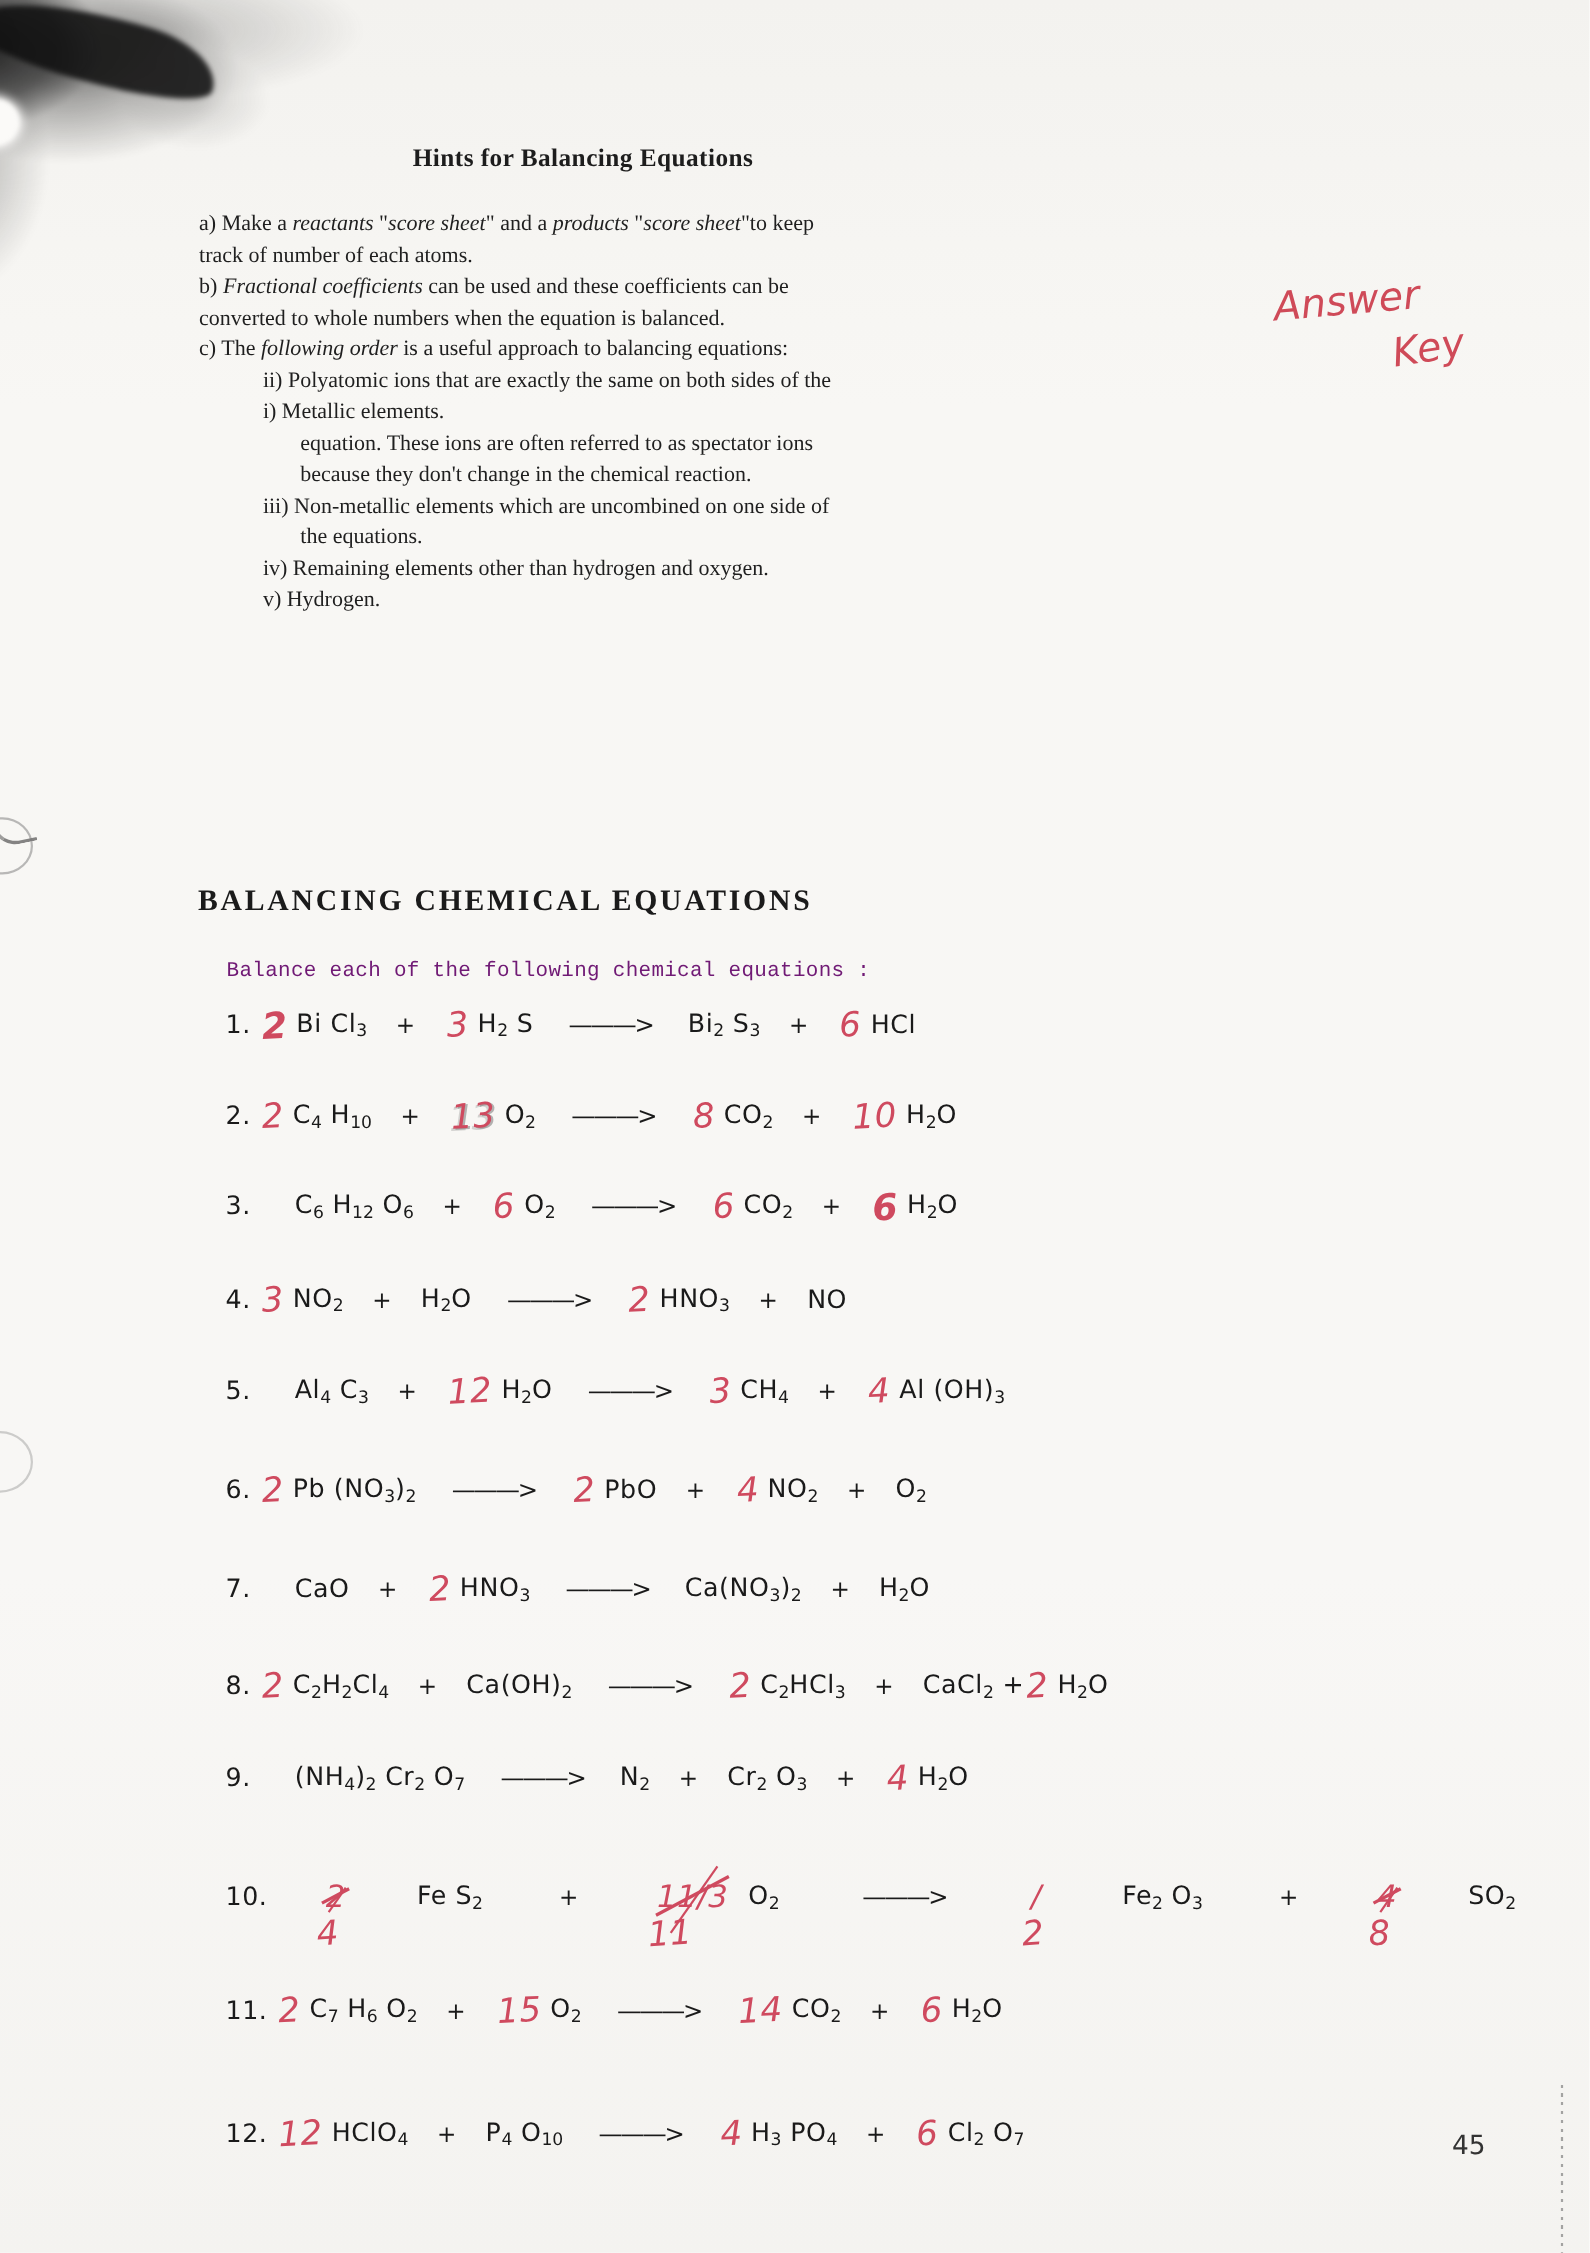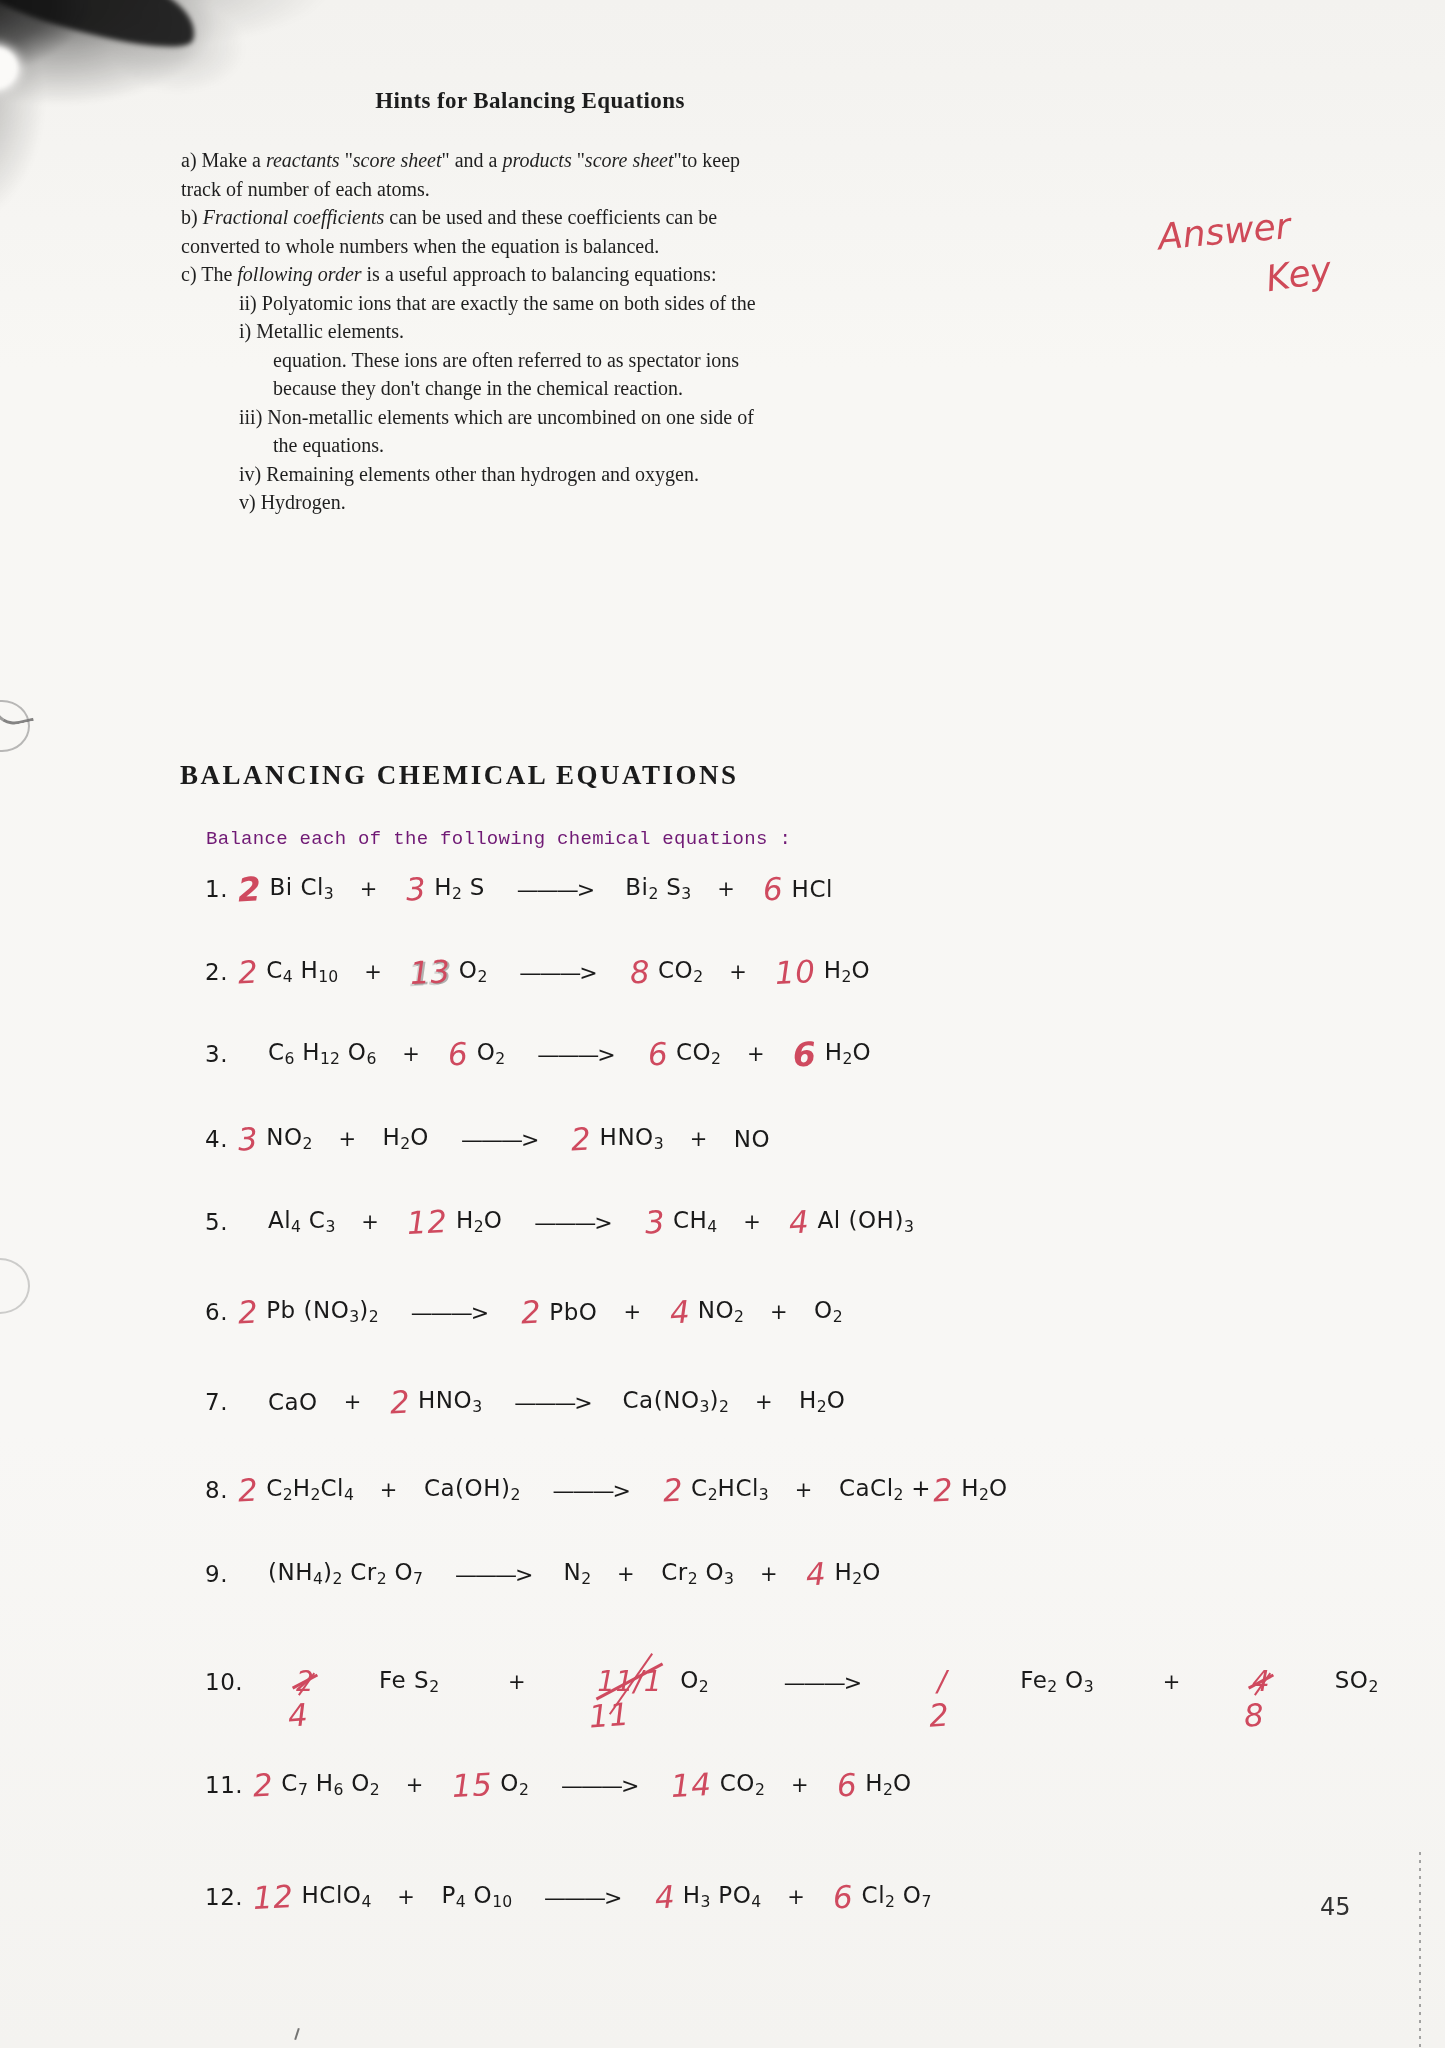--- a/index.html
+++ b/index.html
@@ -1,21 +1,21 @@
 <!DOCTYPE html>
 <html><head>
 <meta charset="utf-8">
 <style>
   html,body{margin:0;padding:0;}
   body{
     width:1445px;height:2048px;position:relative;overflow:hidden;
     background:linear-gradient(180deg,#f3f2ef 0%,#f8f7f4 18%,#f8f7f5 70%,#f4f3f0 100%);
     font-family:"Liberation Serif", serif;color:#222;
   }
-  .page{position:absolute;inset:0;}
+  .page{position:absolute;inset:0;margin-top:43px;}
 
   
   .smudge{position:absolute;top:-50px;left:-70px;width:400px;height:290px;pointer-events:none;
     background:
       radial-gradient(ellipse 170px 110px at 10% 16%, rgba(15,15,15,.96), rgba(40,40,40,.6) 48%, transparent 72%),
       radial-gradient(ellipse 240px 130px at 32% 24%, rgba(35,35,35,.55), transparent 66%),
       radial-gradient(ellipse 130px 180px at 6% 52%, rgba(60,60,60,.42), transparent 70%),
       radial-gradient(ellipse 280px 90px at 50% 12%, rgba(70,70,70,.30), transparent 72%),
       radial-gradient(ellipse 90px 60px at 62% 34%, rgba(90,90,90,.22), transparent 75%);
     filter:blur(2px);}
@@ -244,21 +244,21 @@
         <span class="formula">Cr<sub>2</sub> O<sub>3</sub></span>
         <span class="plus">+</span>
         <span class="red-hand">4</span>
         <span class="formula">H<sub>2</sub>O</span>
       </div>
       <div class="eq-row">
         <span class="eq-num">10.</span>
         <span class="fix"><span class="old crossed">2</span><span class="new">4</span></span>
         <span class="formula">Fe S<sub>2</sub></span>
         <span class="plus">+</span>
-        <span class="fix"><span class="old crossed">11/1</span><span class="new">11</span></span>
+        <span class="fix"><span class="old crossed">11/3</span><span class="new">11</span></span>
         <span class="formula">O<sub>2</sub></span>
         <span class="arrow">———&gt;</span>
         <span class="fix"><span class="old">/</span><span class="new">2</span></span>
         <span class="formula">Fe<sub>2</sub> O<sub>3</sub></span>
         <span class="plus">+</span>
         <span class="fix"><span class="old crossed">4</span><span class="new">8</span></span>
         <span class="formula">SO<sub>2</sub></span>
       </div>
       <div class="eq-row">
         <span class="eq-num">11.</span>

